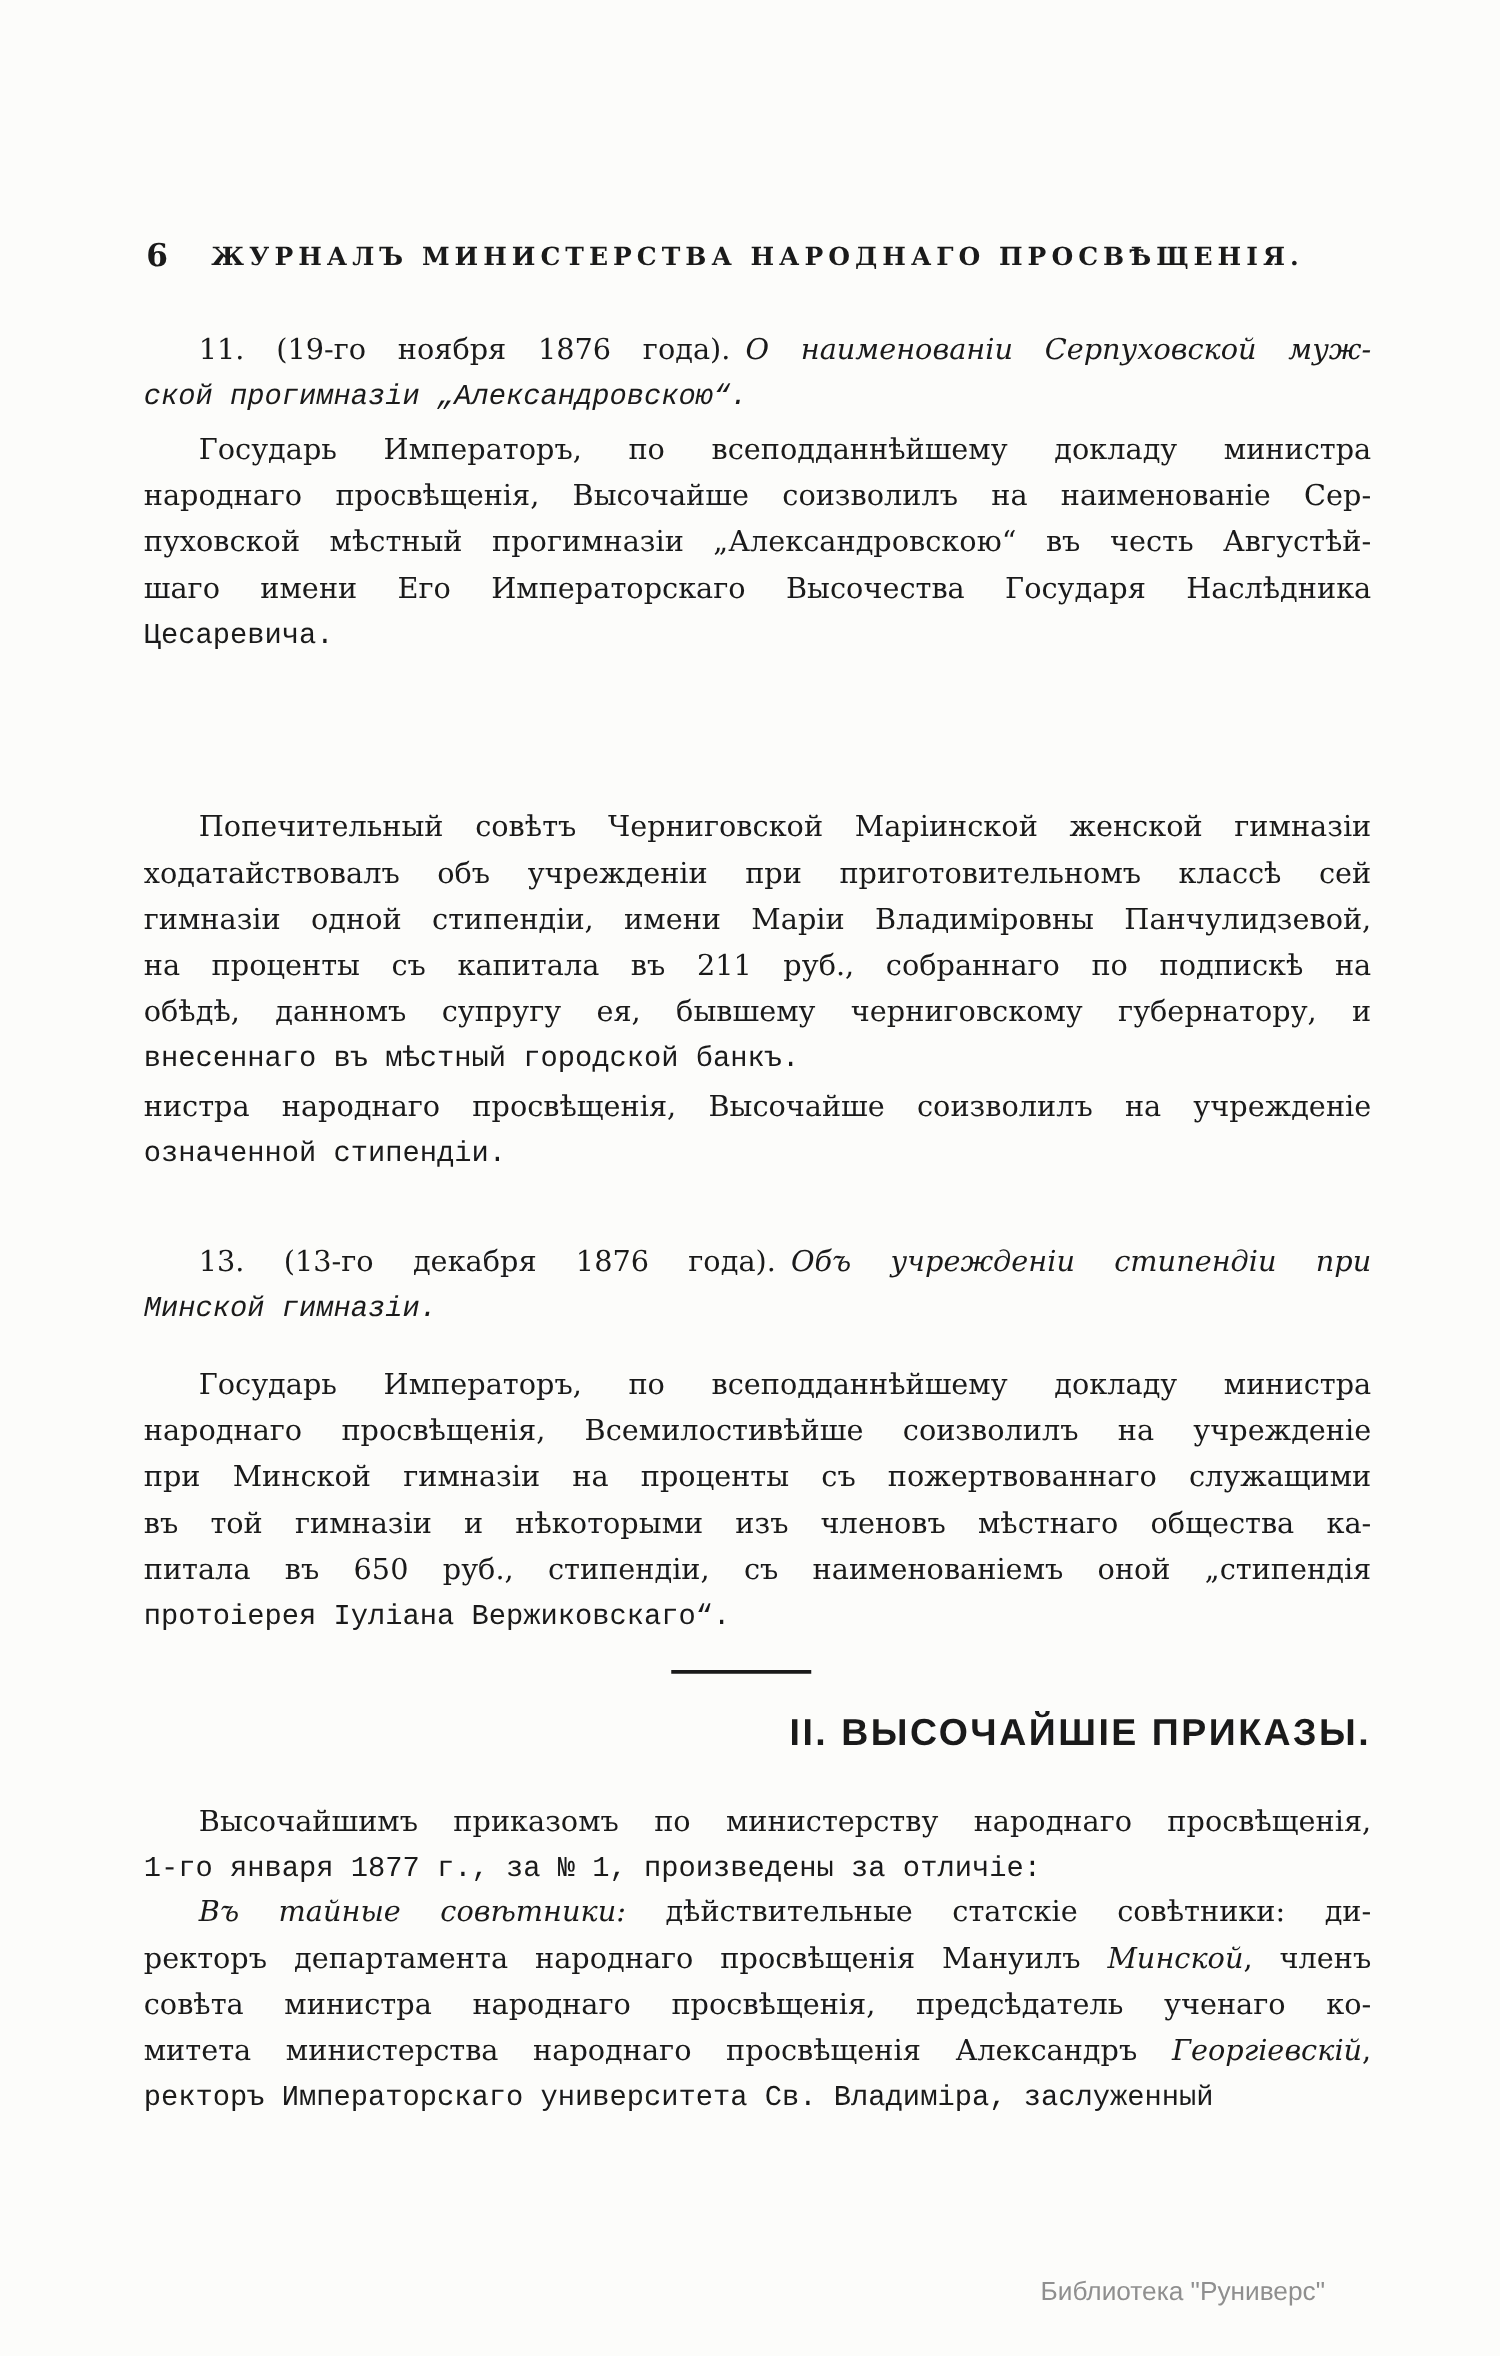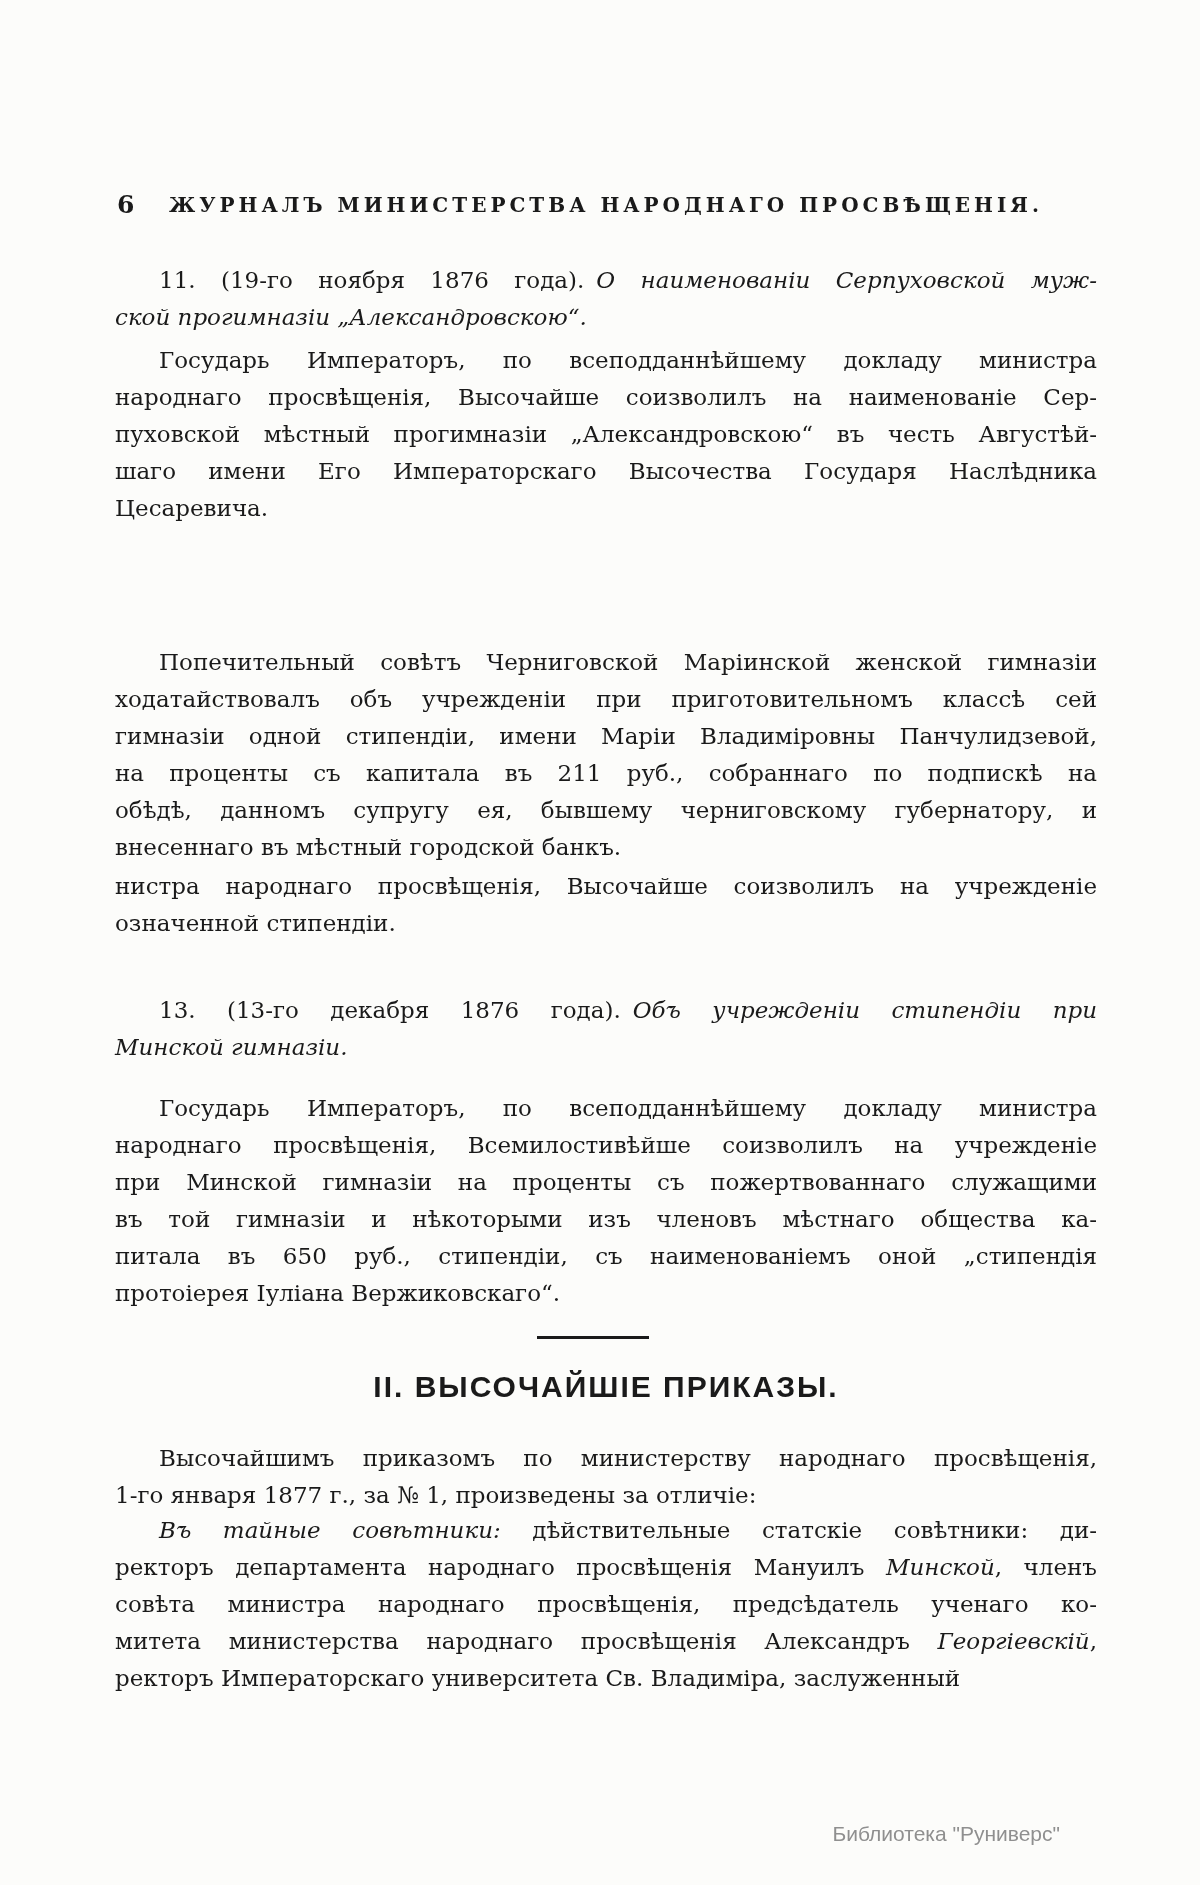--- a/index.html
+++ b/index.html
@@ -12,21 +12,21 @@
     background: #fcfcfa;
     color: #1a1a1a;
     font-family: "DejaVu Serif", serif;
     overflow: hidden;
   }
 
   .block { position: absolute; left: 115px; width: 982px; }
 
   .ln { font-size: 23px; line-height: 37px; }
   .j  { text-align: justify; text-align-last: justify; }
-  .l  { text-align: right; text-align-last: left; }
+  .l  { text-align: right; text-align-last: left; font-family: Liberation Mono, monospace; }
   .ind { text-indent: 44px; }
   .it { font-style: italic; }
   .subject .it { font-style: italic; }
   .subject .gap { margin-left: 12px; }
 
   
   .pagehead { top: 190px; height: 34px; }
   .pagenum {
     position: absolute; left: 2px; top: 0;
     font-weight: bold; font-size: 25px; line-height: 30px;
@@ -47,21 +47,21 @@
   .d13-body    { top: 1090px; }
   .hp-para1    { top: 1440px; }
   .hp-para2    { top: 1512px; }
 
   .rule {
     position: absolute; left: 537px; top: 1336px;
     width: 112px; height: 3px; background: #1a1a1a;
   }
 
   .orders-head {
-    top: 1370px; text-align: center;
+    top: 1370px; text-align: right;
     font-family: "Liberation Sans", sans-serif;
     font-weight: bold; font-size: 30px; letter-spacing: 2px;
   }
 
   .watermark {
     position: absolute; left: 115px; top: 1822px; width: 945px;
     text-align: right;
     font-family: "Liberation Sans", sans-serif;
     font-size: 21px; color: #8f8f8f;
   }

